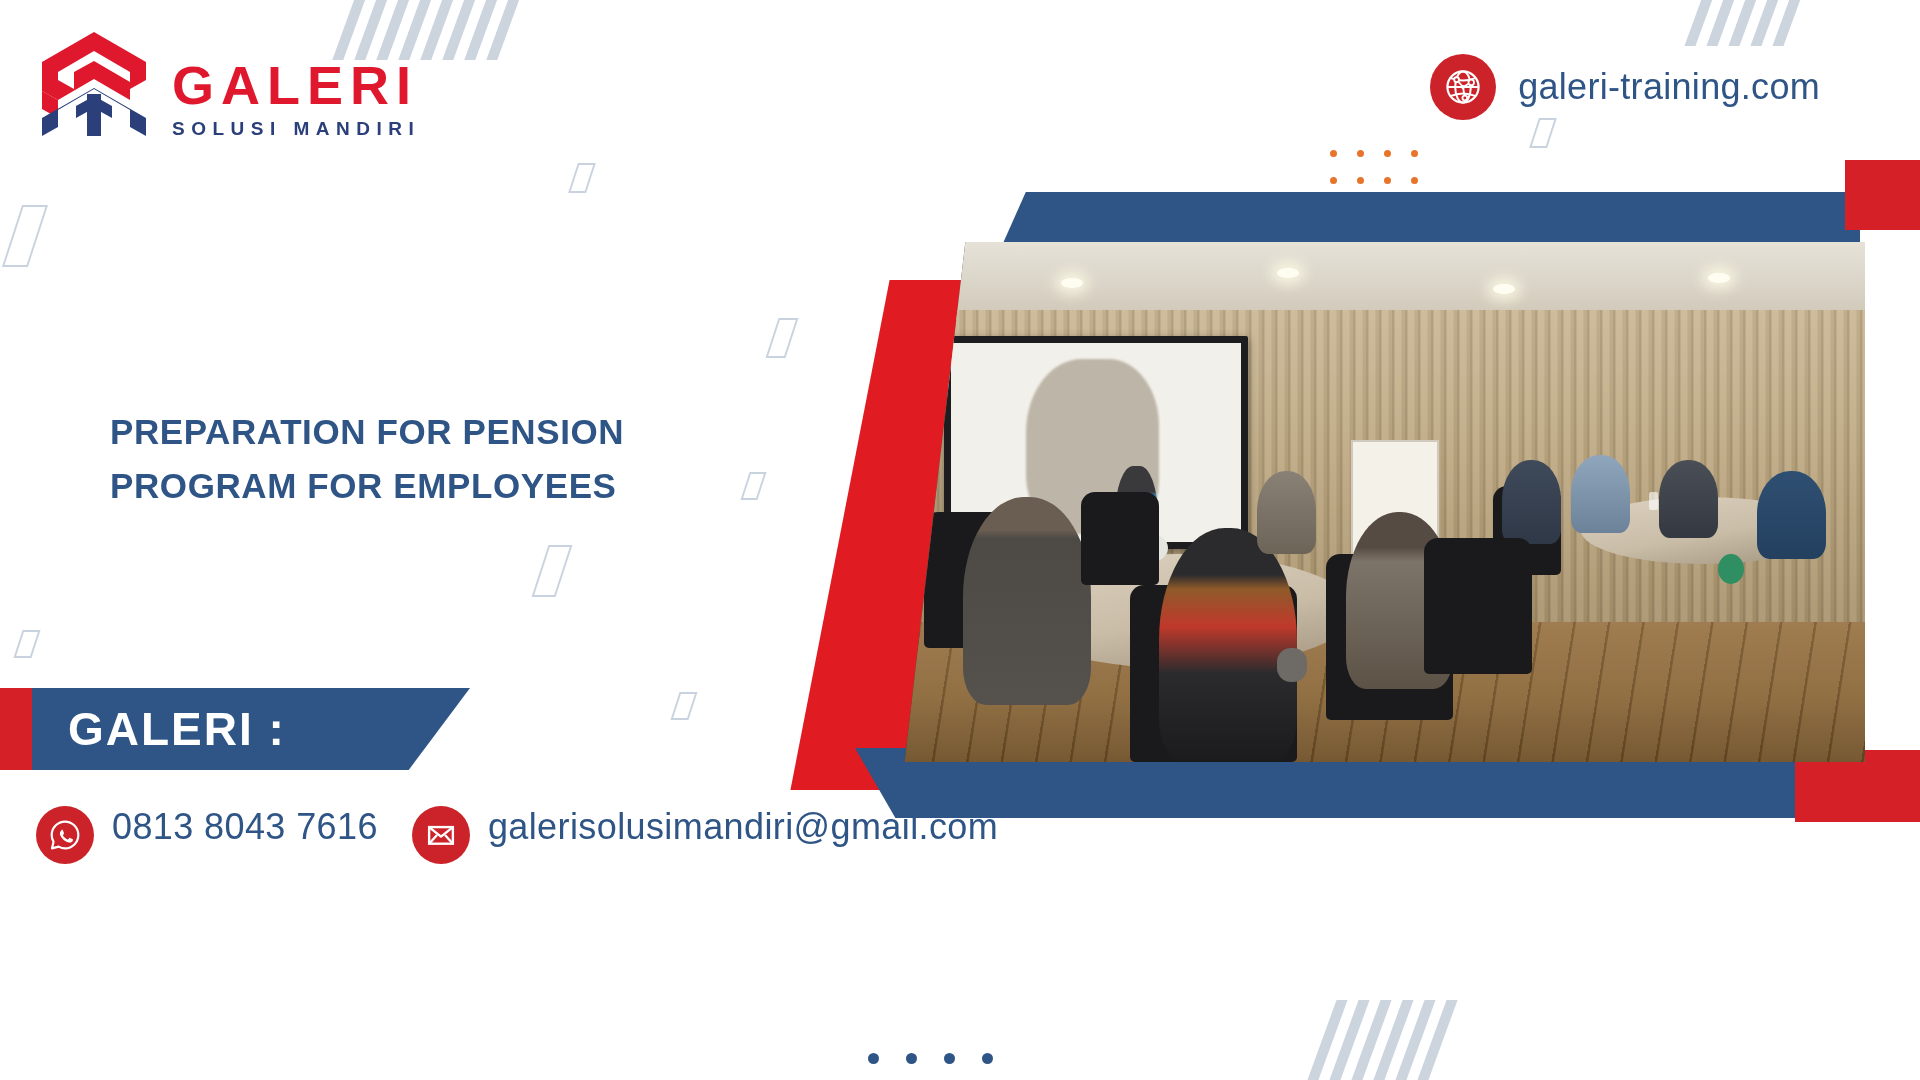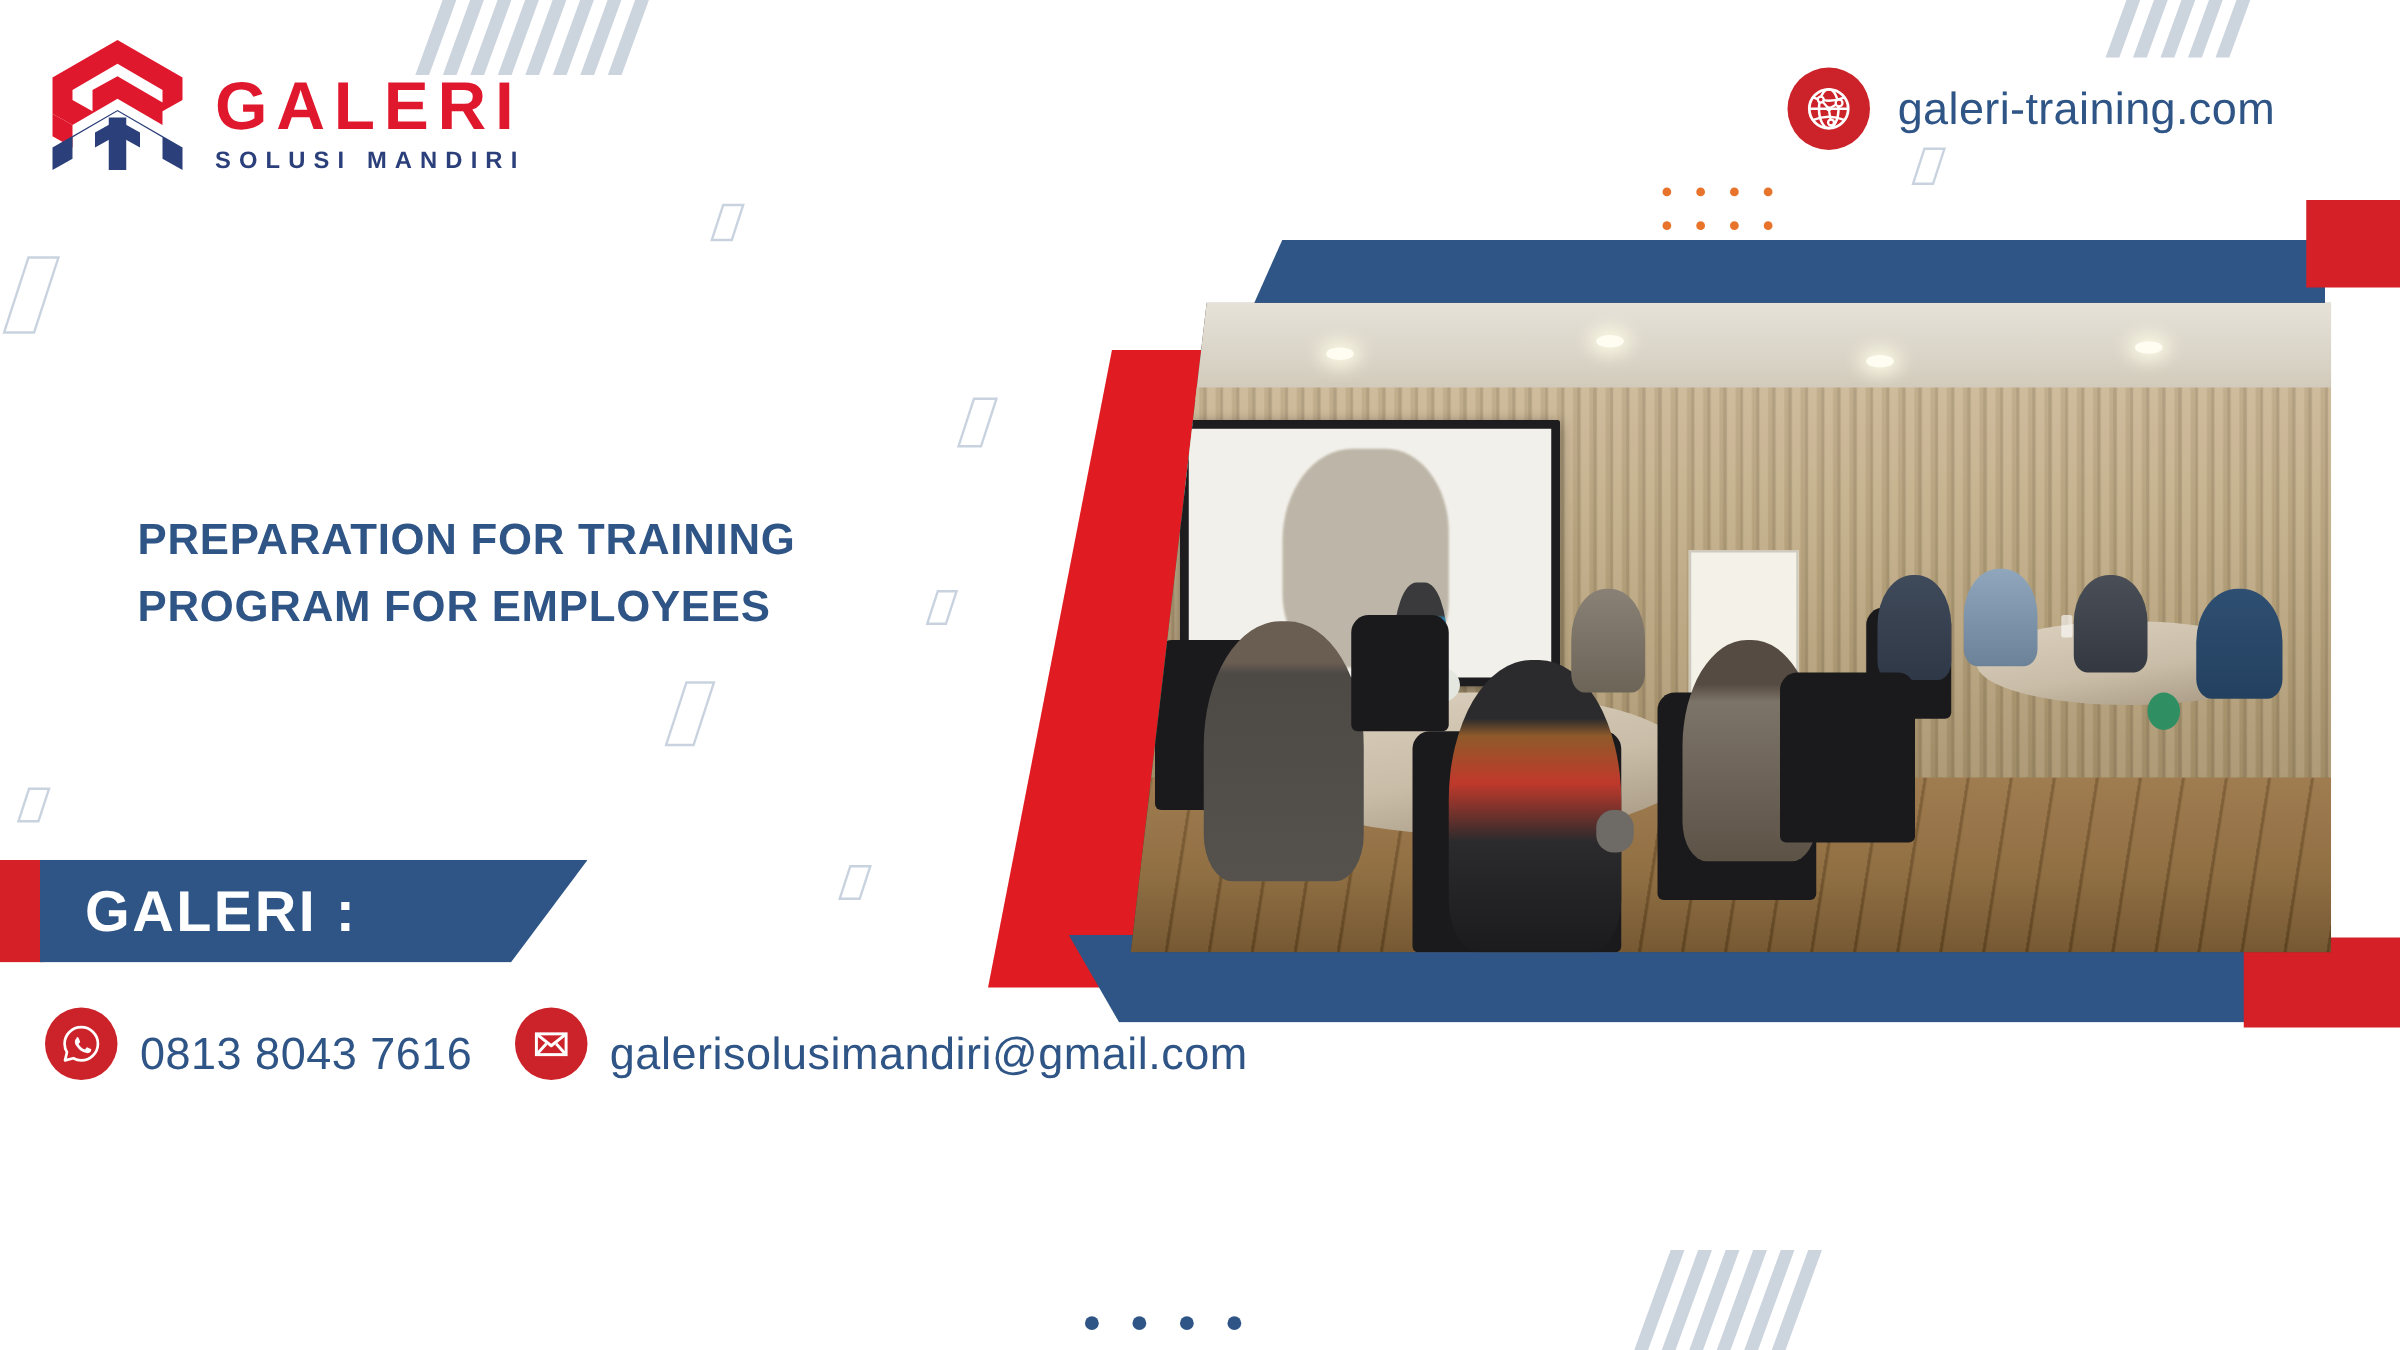--- a/index.html
+++ b/index.html
@@ -95,21 +95,21 @@
   }
   .hub-label {
     position:absolute; left:68px; top:0; height:82px;
     display:flex; align-items:center;
     font-size:46px; font-weight:bold; color:#ffffff;
     letter-spacing:2px; white-space:nowrap;
   }
 
   
   .contact-row { position:absolute; left:36px; top:806px; display:flex; align-items:center; gap:34px; }
-  .contact-item { display:flex; align-items:flex-end; gap:18px; }
+  .contact-item { display:flex; align-items:flex-start; gap:18px; }
   .c-icon {
     width:58px; height:58px; border-radius:50%; background:#cc2229;
     display:flex; align-items:center; justify-content:center; flex:none;
   }
   .c-text { font-size:36px; color:#2f5586; letter-spacing:.4px; white-space:nowrap; }
 
   
   .photo-zone { position:absolute; left:745px; top:160px; width:1175px; height:700px; }
 
   .red-slant {
@@ -310,21 +310,21 @@
         <circle cx="33" cy="19" r="3" fill="#cc2229" stroke="#fff" stroke-width="2"></circle>
         <circle cx="17" cy="16" r="2.6" fill="#cc2229" stroke="#fff" stroke-width="2"></circle>
         <circle cx="26" cy="36" r="2.6" fill="#cc2229" stroke="#fff" stroke-width="2"></circle>
         <circle cx="24" cy="24" r="2.2" fill="#fff"></circle>
       </svg>
     </span>
     <span class="site-url">galeri-training.com</span>
   </div>
 
   <div class="subhead above">
-    <div>PREPARATION FOR TRAINING</div>
+    <div>PREPARATION FOR PENSION</div>
     <div>PROGRAM FOR EMPLOYEES</div>
   </div>
 
 
   <div class="hub-band above">
     <div class="hub-red"></div>
     <div class="hub-blue"></div>
     <div class="hub-label">GALERI :</div>
   </div>
 

